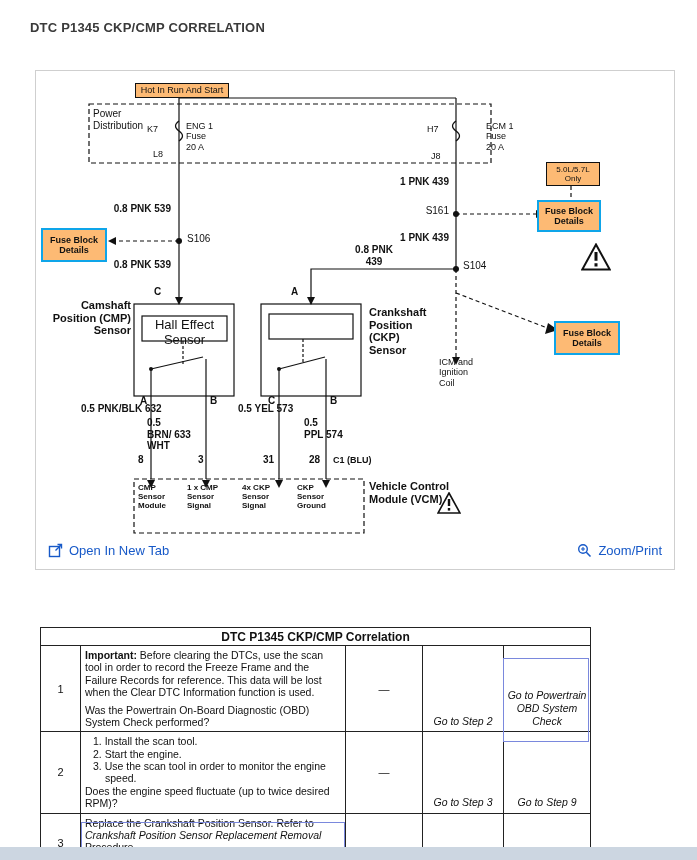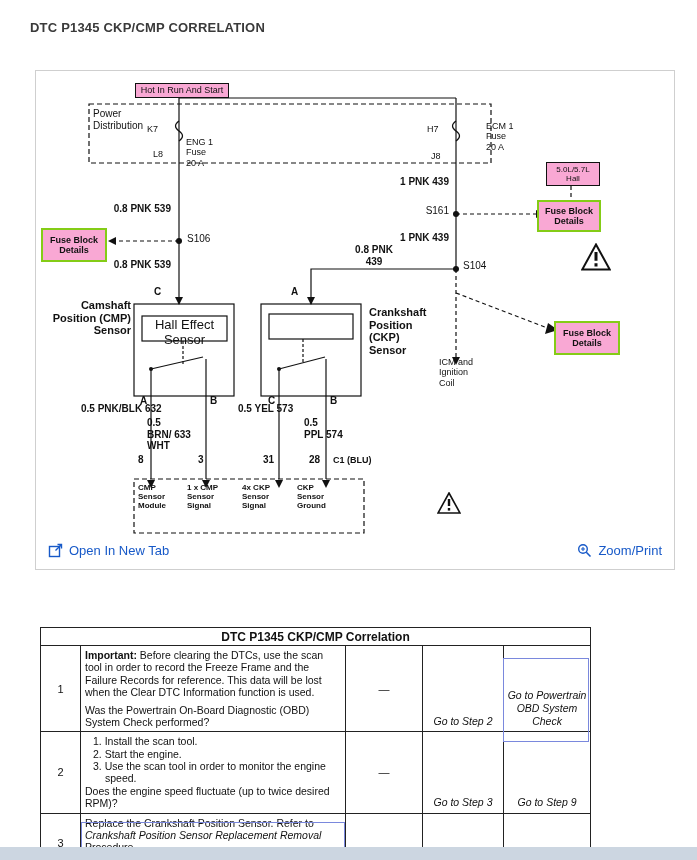--- a/index.html
+++ b/index.html
@@ -12,22 +12,22 @@
   
   .viewer { position:absolute; left:35px; top:70px; width:640px; height:500px; border:1px solid #cfcfcf; background:#fff; }
   .schematic { position:absolute; left:0; top:0; }
 
   .lbl { position:absolute; font-size:10px; line-height:1.15; white-space:pre-line; color:#111; }
   .r { text-align:right; }
   .c { text-align:center; }
   .w6 { font-weight:600; }
   .s8 { font-size:8px; } .s85 { font-size:13px; } .s9 { font-size:9px; }
   .s10 { font-size:10px; } .s11 { font-size:11px; }
-  .boxed { display:flex; align-items:center; justify-content:center; border:1px solid #111; background:#f9a8d4; text-align:center; }
-  .navy { border:2px solid #84cc16; }
+  .boxed { display:flex; align-items:center; justify-content:center; border:1px solid #111; background:#fdba74; text-align:center; }
+  .navy { border:2px solid #0ea5e9; }
   .warn { position:absolute; }
 
   .viewer-links { position:absolute; left:12px; right:12px; top:472px; display:flex; justify-content:space-between; align-items:center; }
   .link { display:flex; align-items:flex-start; gap:6px; color:#1759c8; font-size:13px; cursor:pointer; text-decoration:none; }
   .link svg { display:block; }
 
   
   .table-wrap { position:absolute; left:40px; top:627px; width:550px; }
   table { border-collapse:collapse; width:550px; table-layout:fixed; }
   td, th { border:1px solid #222; vertical-align:middle; overflow:hidden; }
@@ -116,33 +116,33 @@
         <polygon points="166,409 174,409 170,417"></polygon>
         <polygon points="239,409 247,409 243,417"></polygon>
         <polygon points="286,409 294,409 290,417"></polygon>
       </g>
     </svg>
 
     <span class="lbl s9 boxed" style="left:99px;top:12px;width:94px;height:15px;">Hot In Run And Start</span>
     <span class="lbl s10" style="left:57px;top:37px;width:70px;">Power
 Distribution</span>
     <span class="lbl s9" style="left:111px;top:53px;">K7</span>
-    <span class="lbl s9" style="left:150px;top:50px;width:40px;margin-top:16px;">ENG 1
+    <span class="lbl s9" style="left:150px;top:50px;width:40px;">ENG 1
 Fuse
 20 A</span>
     <span class="lbl s9" style="left:117px;top:78px;">L8</span>
     <span class="lbl s9" style="left:391px;top:53px;">H7</span>
     <span class="lbl s9" style="left:450px;top:50px;width:40px;">ECM 1
 Fuse
 20 A</span>
     <span class="lbl s9" style="left:395px;top:80px;">J8</span>
     <span class="lbl s10 w6 r" style="left:355px;top:105px;width:58px;">1 PNK 439</span>
     <span class="lbl s10 r" style="left:373px;top:134px;width:40px;">S161</span>
     <span class="lbl s8 boxed" style="left:510px;top:91px;width:54px;height:24px;">5.0L/5.7L
-Hall</span>
+Only</span>
     <span class="lbl s9 w6 boxed navy" style="left:501px;top:129px;width:64px;height:32px;">Fuse Block
 Details</span>
     <span class="lbl s10 w6 r" style="left:355px;top:161px;width:58px;">1 PNK 439</span>
     <span class="lbl s10 w6 r" style="left:59px;top:132px;width:76px;">0.8 PNK 539</span>
     <span class="lbl s10" style="left:151px;top:162px;">S106</span>
     <span class="lbl s9 w6 boxed navy" style="left:5px;top:157px;width:66px;height:34px;">Fuse Block
 Details</span>
     <span class="lbl s10 w6 r" style="left:59px;top:188px;width:76px;">0.8 PNK 539</span>
     <span class="lbl s10 w6 c" style="left:312px;top:173px;width:52px;">0.8 PNK
 439</span>
@@ -184,20 +184,22 @@
 Module</span>
     <span class="lbl s8 w6" style="left:151px;top:412px;width:50px;">1 x CMP
 Sensor
 Signal</span>
     <span class="lbl s8 w6" style="left:206px;top:412px;width:50px;">4x CKP
 Sensor
 Signal</span>
     <span class="lbl s8 w6" style="left:261px;top:412px;width:46px;">CKP
 Sensor
 Ground</span>
+    <span class="lbl s11 w6" style="left:333px;top:409px;width:110px;">Vehicle Control
+Module (VCM)</span>
 
     <svg class="warn" style="left:545px;top:172px;" width="30" height="28" viewBox="0 0 24 22">
       <path d="M12 1 L23 21 H1 Z" fill="#fff" stroke="#111" stroke-width="1.6"></path>
       <rect x="10.8" y="7" width="2.4" height="7" fill="#111"></rect>
       <rect x="10.8" y="16" width="2.4" height="2.6" fill="#111"></rect>
     </svg>
     <svg class="warn" style="left:401px;top:421px;" width="24" height="22" viewBox="0 0 24 22">
       <path d="M12 1 L23 21 H1 Z" fill="#fff" stroke="#111" stroke-width="1.6"></path>
       <rect x="10.8" y="7" width="2.4" height="7" fill="#111"></rect>
       <rect x="10.8" y="16" width="2.4" height="2.6" fill="#111"></rect>

